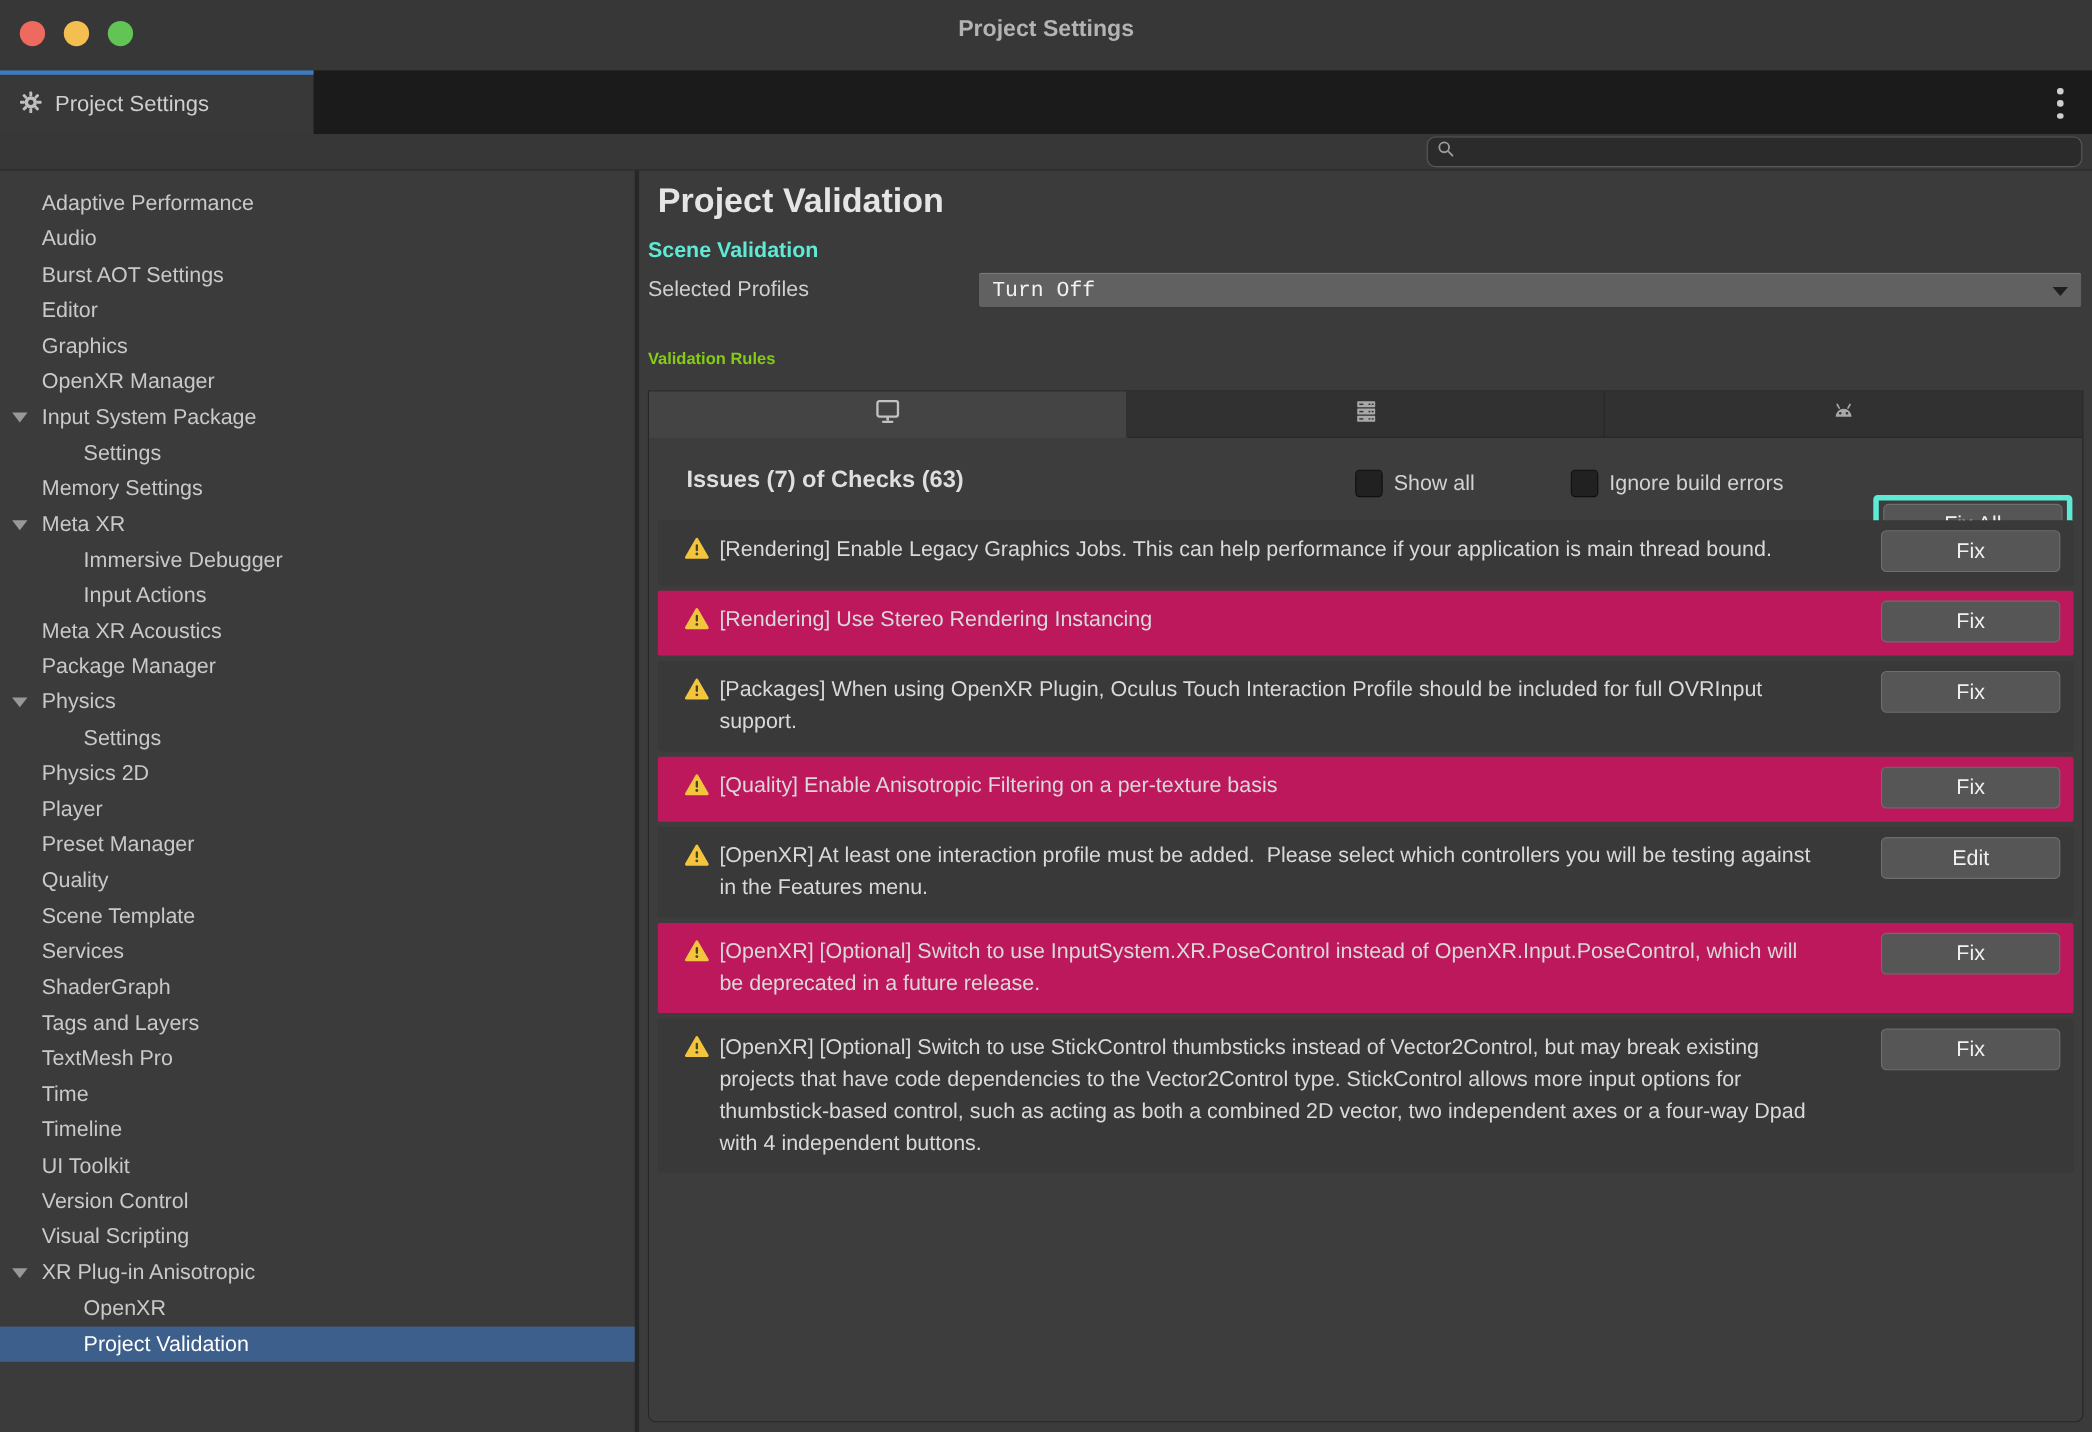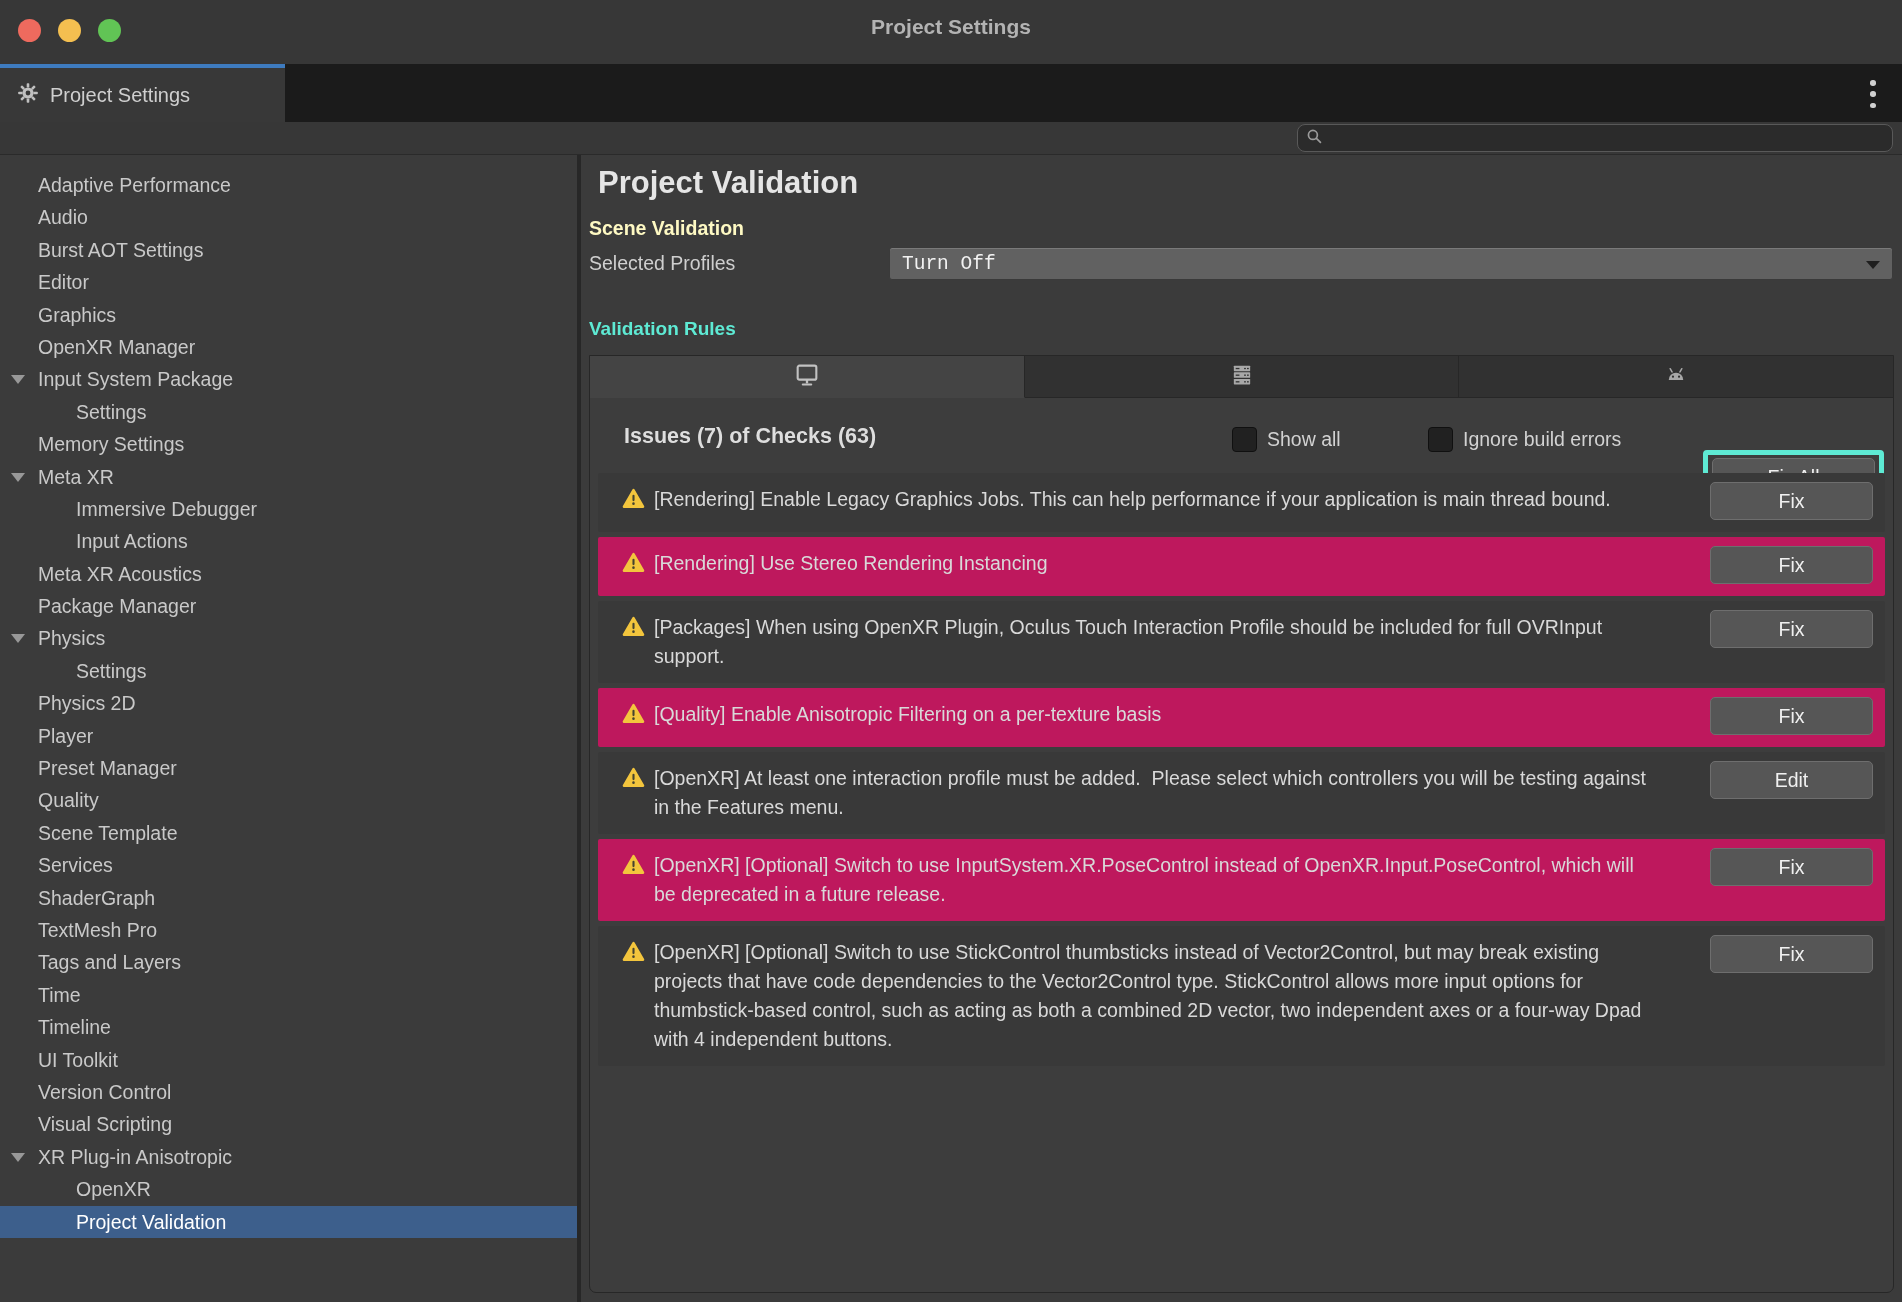--- a/index.html
+++ b/index.html
@@ -41,30 +41,30 @@
   .side-item.child{padding-left:76px;}
   .side-item.selected{background:#3d5f8c;color:#ffffff;}
   .fold-tri{display:none;position:absolute;left:11px;top:12px;width:0;height:0;
     border-left:7px solid transparent;border-right:7px solid transparent;
     border-top:9px solid #989898;}
   .side-item.fold .fold-tri{display:block;}
   .divider{width:4px;background:#272727;flex:none;}
   .main{flex:1;position:relative;}
   
   .pv-title{position:absolute;left:17px;top:10px;font-size:31px;font-weight:bold;color:#e5e5e5;}
-  .scene-heading{position:absolute;left:8px;top:62px;font-size:19.5px;font-weight:bold;color:#fef9c3;}
+  .scene-heading{position:absolute;left:8px;top:62px;font-size:19.5px;font-weight:bold;color:#5eead4;}
   .profiles-label{position:absolute;left:8px;top:97px;font-size:19.5px;color:#cfcfcf;}
   .dropdown{position:absolute;left:308px;top:92px;width:1004px;height:33px;background:#616161;
     border:1px solid #3a3a3a;border-radius:3px;box-sizing:border-box;display:flex;
     align-items:center;padding-left:12px;cursor:default;box-shadow:inset 0 1px 0 #7a7a7a;}
   .dropdown-value{font-size:19.5px;color:#f2f2f2;font-family:Liberation Mono, monospace;}
   .dd-caret{position:absolute;right:12px;top:13px;width:0;height:0;
     border-left:7px solid transparent;border-right:7px solid transparent;
     border-top:8px solid #1f1f1f;}
-  .rules-heading{position:absolute;left:8px;top:163px;font-size:19px;font-weight:bold;color:#5eead4;}
+  .rules-heading{position:absolute;left:8px;top:163px;font-size:15px;font-weight:bold;color:#84cc16;}
   
   .panel{position:absolute;left:8px;top:200px;width:1305px;height:938px;background:#3d3d3d;
     border:1px solid #272727;border-radius:0 0 7px 7px;box-sizing:border-box;}
   .tabbar{display:flex;height:42px;}
   .ptab{flex:1;display:flex;align-items:center;justify-content:center;background:#313131;
     border-right:1px solid #272727;border-bottom:1px solid #272727;box-sizing:border-box;cursor:pointer;}
   .ptab:last-child{border-right:none;}
   .ptab.active{background:#444444;border-bottom:1px solid transparent;}
   .issues-title{position:absolute;left:34px;top:68px;font-size:21.5px;font-weight:bold;color:#dedede;}
   .chk-group{position:absolute;top:70px;display:flex;align-items:center;gap:10px;height:27px;}
@@ -254,26 +254,26 @@
         <span>Services</span>
       </div>
 
       <div class="side-item">
         
         <span>ShaderGraph</span>
       </div>
 
       <div class="side-item">
         
+        <span>Tags and Layers</span>
+      </div>
+
+      <div class="side-item">
+        
         <span>TextMesh Pro</span>
-      </div>
-
-      <div class="side-item">
-        
-        <span>Tags and Layers</span>
       </div>
 
       <div class="side-item">
         
         <span>Time</span>
       </div>
 
       <div class="side-item">
         
         <span>Timeline</span>

